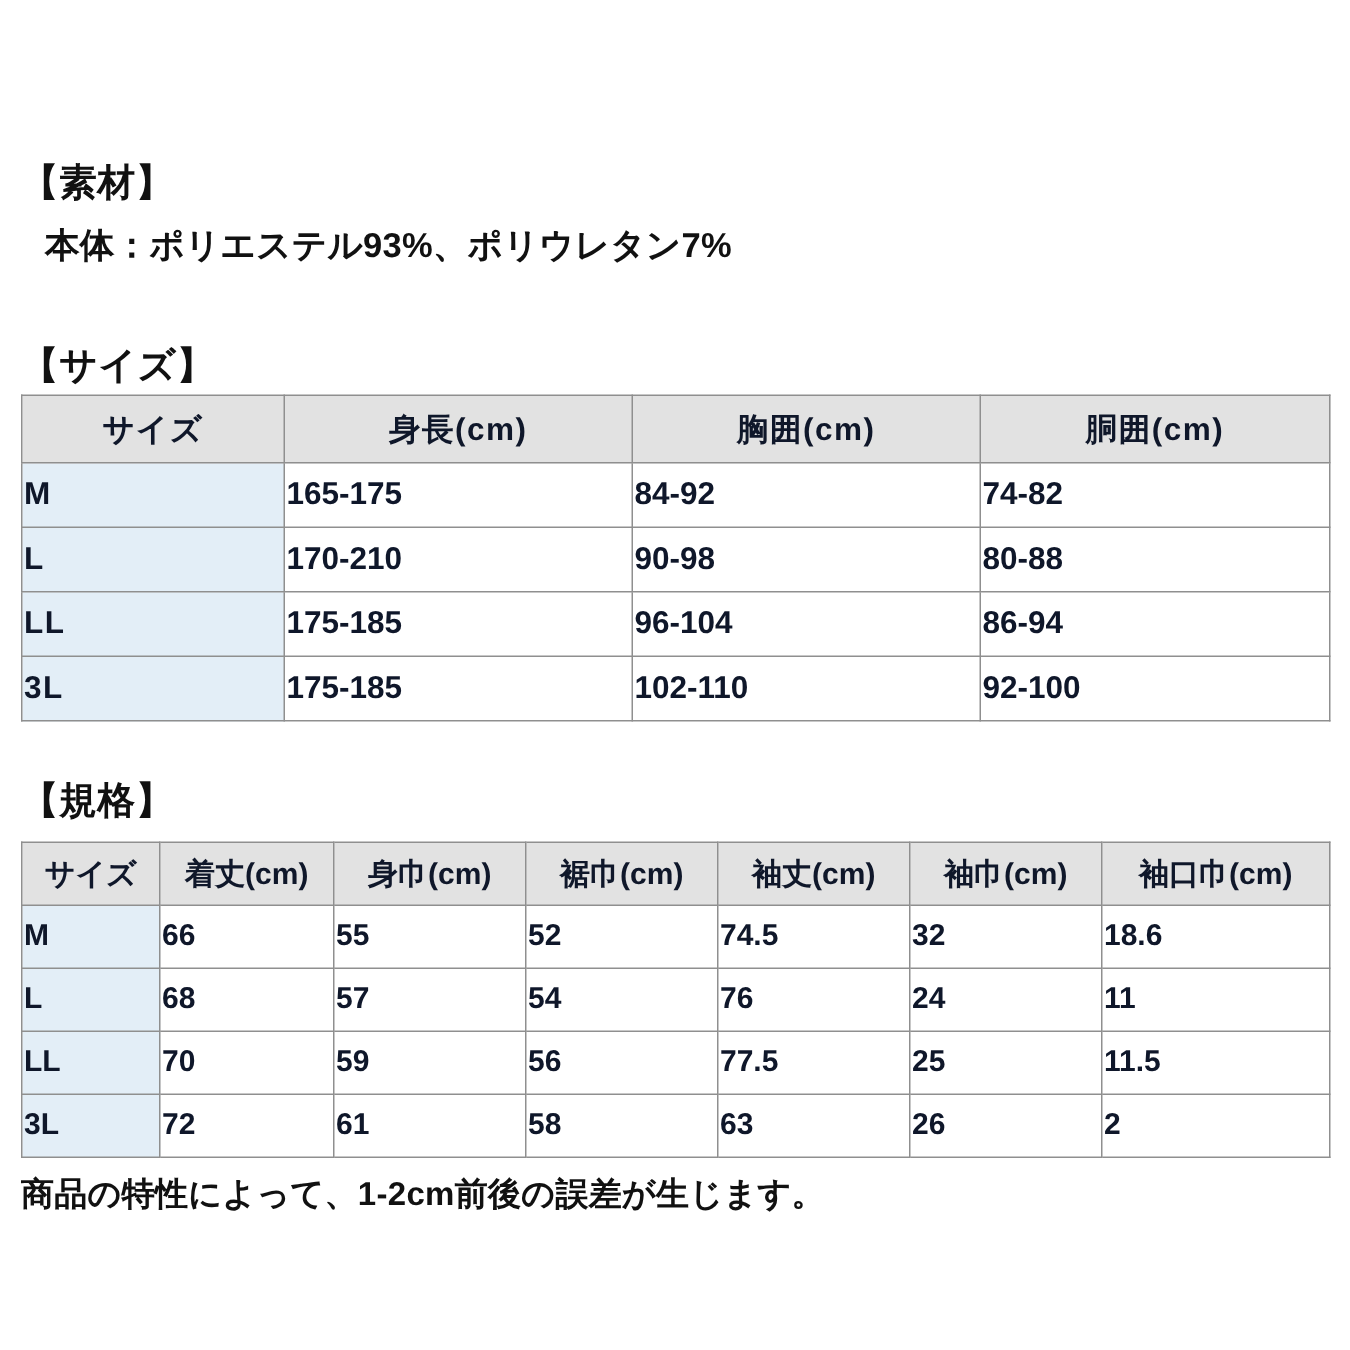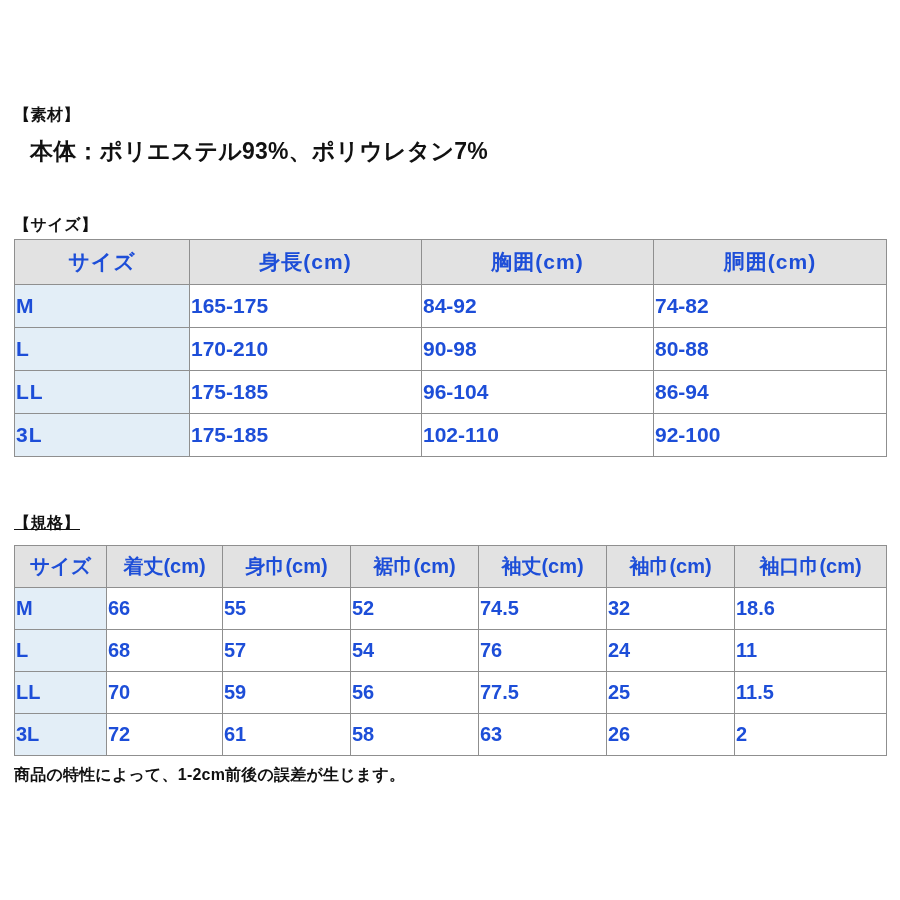--- a/index.html
+++ b/index.html
@@ -16,21 +16,21 @@
   }
   .page {
     position: relative;
     width: 900px;
     height: 900px;
     box-sizing: border-box;
     padding: 105px 14px 0 14px;
   }
 
   .section-heading {
-    font-size: 16px;
+    font-size: 25px;
     font-weight: bold;
     letter-spacing: 0.5px;
     margin: 0 0 10px 0;
     color: #111111;
   }
 
   .material-line {
     font-size: 23px;
     font-weight: bold;
     letter-spacing: 0.2px;
@@ -44,21 +44,21 @@
 
   table {
     border-collapse: collapse;
     width: 872px;
     table-layout: fixed;
   }
 
   table th, table td {
     border: 1px solid #8f8f8f;
     font-weight: bold;
-    color: #1d4ed8;
+    color: #0f172a;
     margin-left: 40px;
   }
 
   
   .size-table th {
     background: #e2e2e2;
     font-size: 21px;
     height: 42px;
     letter-spacing: 1px;
   }
@@ -70,23 +70,22 @@
   .size-table td.label {
     background: #e3eef7;
     letter-spacing: 1px;
   }
   .size-table col.c1 { width: 175px; }
   .size-table col.c2 { width: 232px; }
   .size-table col.c3 { width: 232px; }
   .size-table col.c4 { width: 233px; }
 
   .heading-spec {
-    margin-top: 56px;
+    margin-top: 36px;
     margin-bottom: 11px;
-    text-decoration: underline;
   }
 
   
   .spec-table th {
     background: #e2e2e2;
     font-size: 20px;
     height: 39px;
   }
   .spec-table td {
     font-size: 20px;
@@ -98,21 +97,21 @@
   }
   .spec-table col.s1 { width: 92px; }
   .spec-table col.s2 { width: 116px; }
   .spec-table col.s3 { width: 128px; }
   .spec-table col.s4 { width: 128px; }
   .spec-table col.s5 { width: 128px; }
   .spec-table col.s6 { width: 128px; }
   .spec-table col.s7 { width: 152px; }
 
   .note {
-    font-size: 16px;
+    font-size: 22px;
     font-weight: bold;
     margin-top: 9px;
     color: #111111;
     letter-spacing: 0.2px;
   }
 </style>
 </head>
 <body>
 
 <div class="page">

